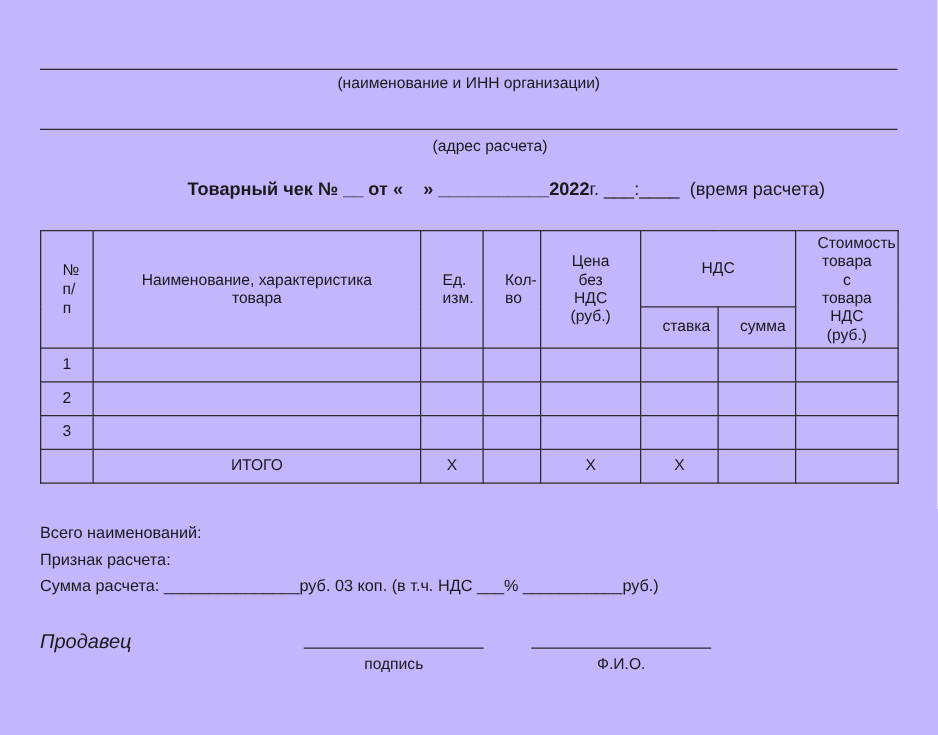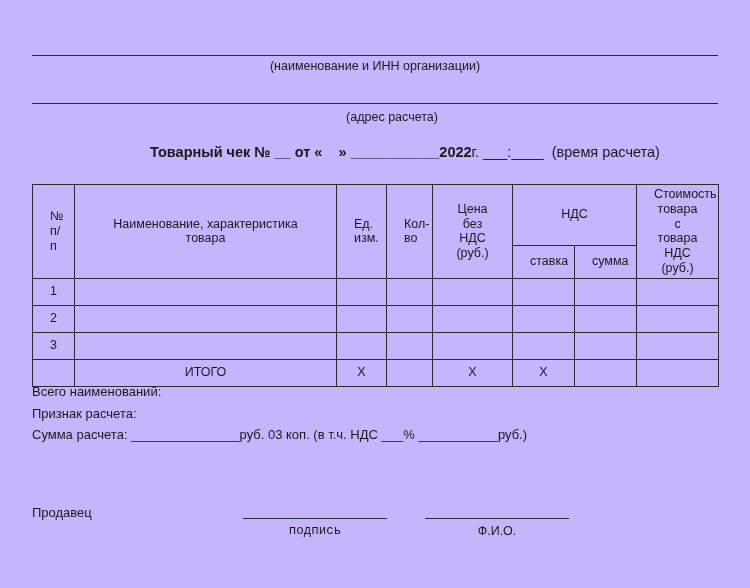--- a/index.html
+++ b/index.html
@@ -90,48 +90,49 @@
   .itogo-cell {
     text-align: left;
     padding-left: 14px;
     font-size: 12.5px;
   }
 
   
   .footer {
     position: absolute;
     left: 32px;
-    top: 381px;
+    top: 415px;
     width: 690px;
     font-size: 13px;
     line-height: 21.5px;
   }
   .footer div { white-space: nowrap; }
 
   
   .seller {
     position: absolute;
     left: 32px;
     top: 505px;
-    font-size: 13px;
+    font-size: 16px;
+    font-style: italic;
   }
   .sig-line {
     position: absolute;
     border-bottom: 1px solid #2b2b2b;
     height: 0;
   }
   .sig-line-1 { left: 243px; top: 518px; width: 144px; }
   .sig-line-2 { left: 425px; top: 518px; width: 144px; }
   .sig-label {
     position: absolute;
     font-size: 12.5px;
     text-align: center;
     top: 524px;
   }
-  .sig-label-1 { left: 243px; width: 144px; font-family: Liberation Mono, monospace; }
+  .sig-label-1 { left: 243px; width: 144px; }
   .sig-label-2 { left: 425px; width: 144px; }
 </style>
 </head>
 <body>
 
 <div class="page">
 
   <div class="rule rule-1"></div>
   <div class="caption cap-org">(наименование и ИНН организации)</div>
 

